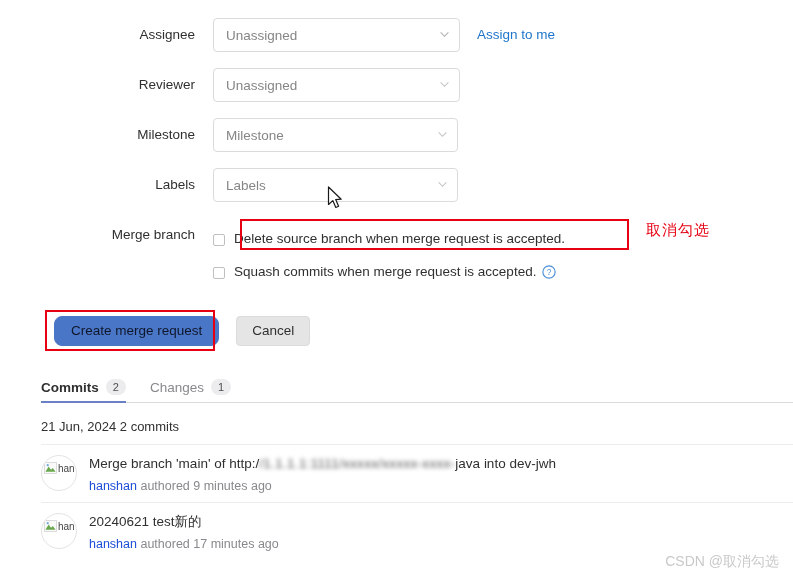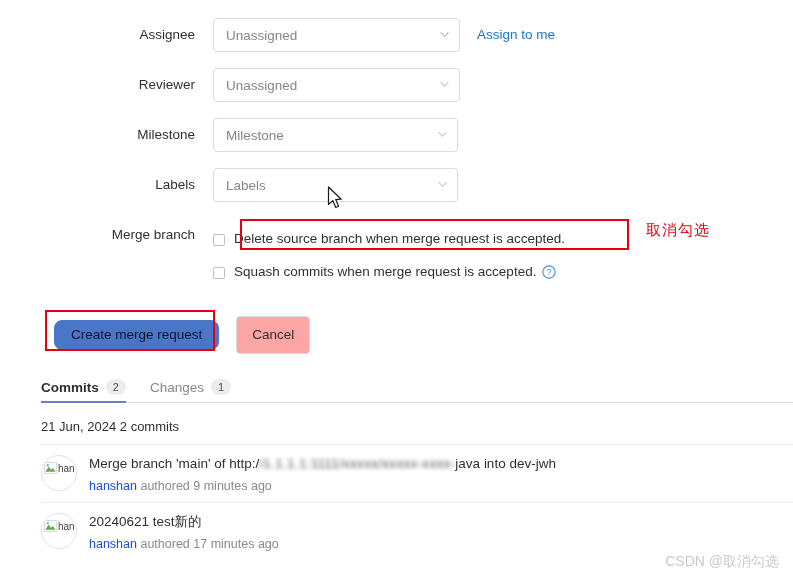--- a/index.html
+++ b/index.html
@@ -125,27 +125,27 @@
     font-size: 13.5px;
     font-family: "Liberation Sans", sans-serif;
     border-radius: 8px;
     height: 30px;
     padding: 0 16px;
     cursor: pointer;
     line-height: 28px;
   }
   .btn-default {
     margin-left: 17px;
-    background: #fca5a5;
+    background: #e5e5e5;
     border: 1px solid #dbdbdb;
     color: #303030;
     font-size: 13.5px;
     font-family: "Liberation Sans", sans-serif;
     border-radius: 4px;
-    height: 38px;
+    height: 30px;
     padding: 0 15px;
     cursor: pointer;
     line-height: 28px;
   }
 
   
   .redbox {
     position: absolute;
     border: 2px solid #e60012;
     box-sizing: border-box;

